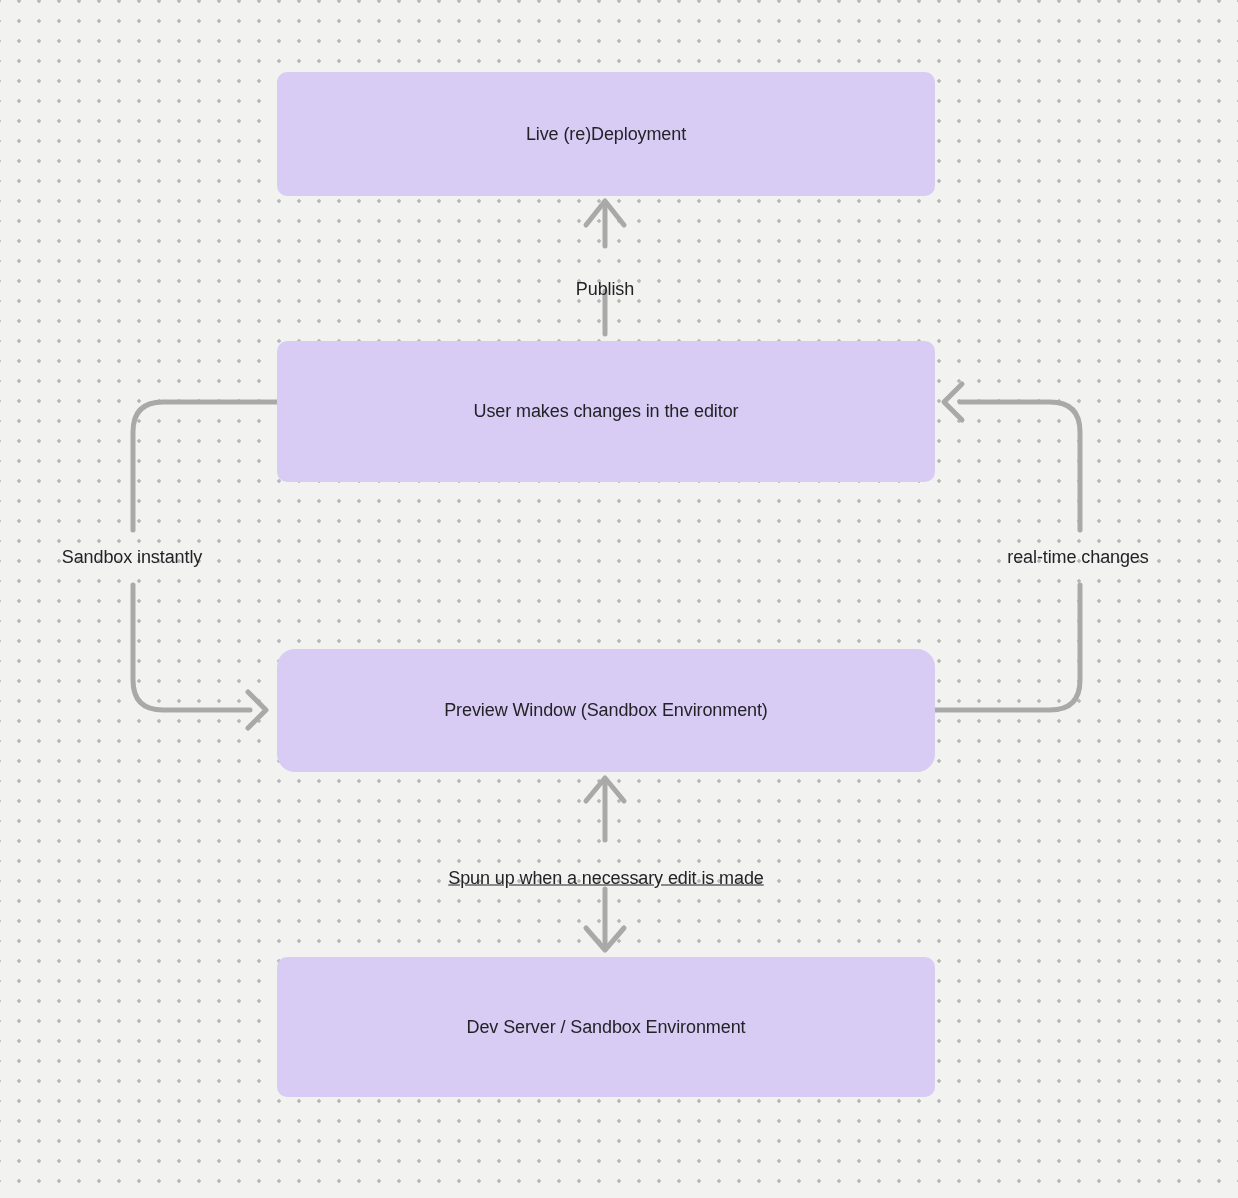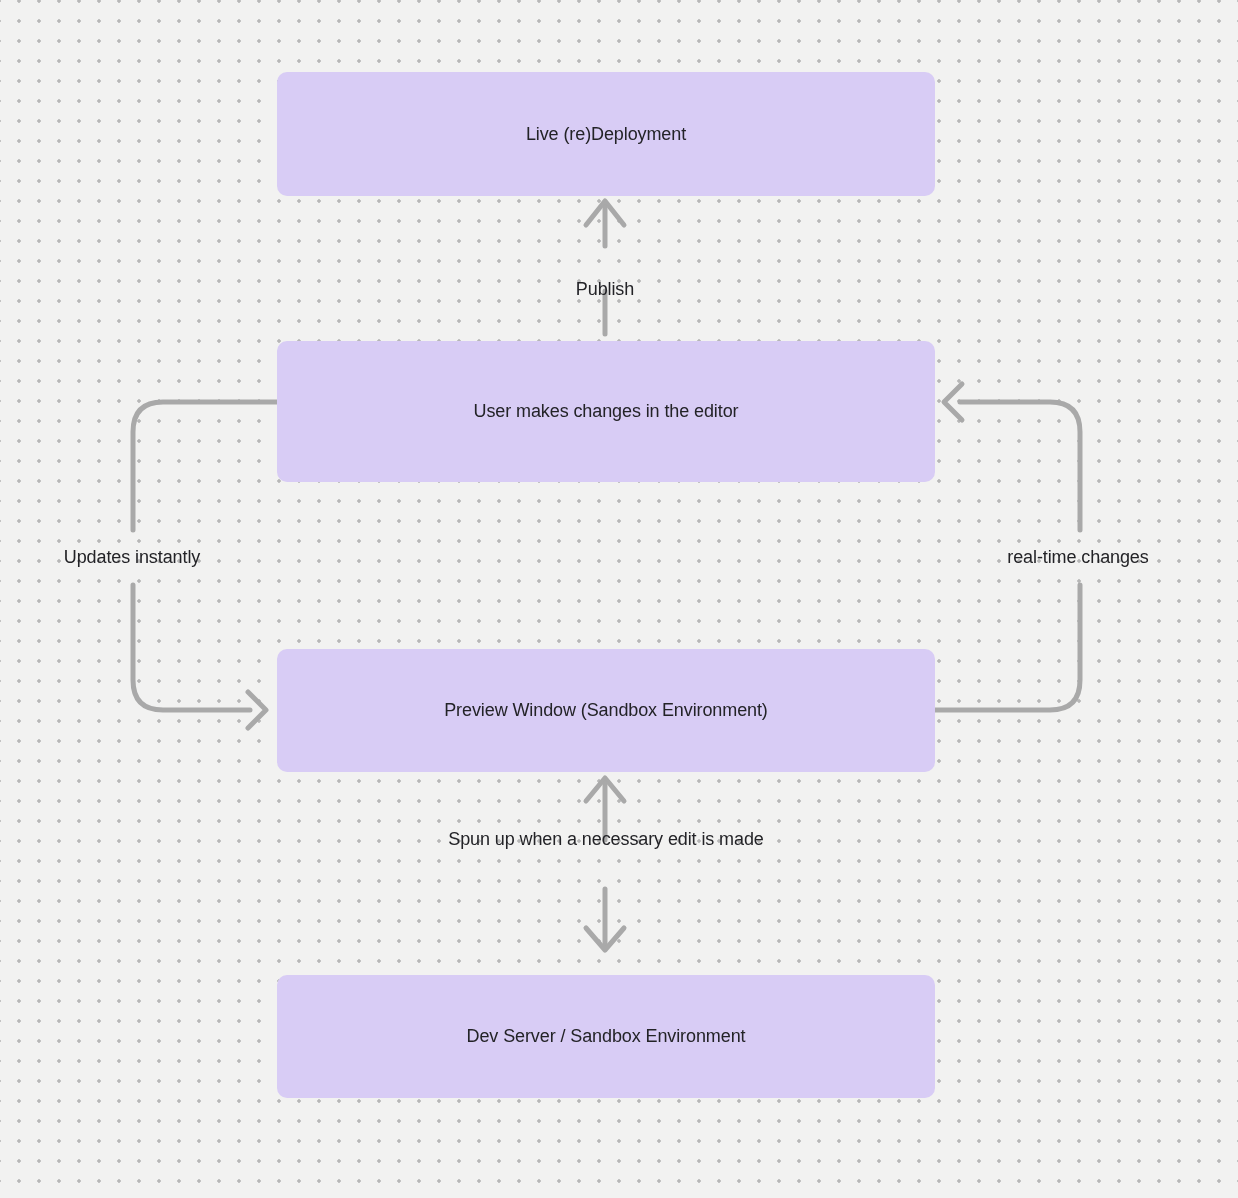--- a/index.html
+++ b/index.html
@@ -36,34 +36,34 @@
     display: flex;
     align-items: center;
     justify-content: center;
     color: #232327;
     font-size: 18px;
     line-height: 1.25;
     letter-spacing: -0.1px;
   }
   .node-0 { left: 277px; top: 72px;  height: 124px; }
   .node-1 { left: 277px; top: 341px; height: 141px; }
-  .node-2 { left: 277px; top: 649px; height: 123px; }
-  .node-3 { left: 277px; top: 957px; height: 123px; margin-top: 18px; }
+  .node-2 { left: 277px; top: 649px; height: 123px; border-radius: 18px; }
+  .node-3 { left: 277px; top: 957px; height: 140px; }
   .edge-label {
     position: absolute;
     transform: translate(-50%, -50%);
     white-space: nowrap;
     color: #232327;
     font-size: 18px;
     letter-spacing: -0.1px;
   }
   .label-publish  { left: 605px;  top: 269px; margin-top: 20px; }
   .label-updates  { left: 132px;  top: 557px; }
   .label-realtime { left: 1078px; top: 557px; }
-  .label-spunup   { left: 606px;  top: 839px; }
+  .label-spunup   { left: 606px;  top: 878px; text-decoration: underline; }
 </style>
 </head>
 <body>
 
 <div class="canvas">
 
   <svg class="arrows" viewBox="0 0 1238 1198">
 
     <g>
       <path d="M 586 225 L 605 201 L 624 225"></path>
@@ -101,17 +101,17 @@
 
   <div class="node node-2">
     <span>Preview Window (Sandbox Environment)</span>
   </div>
 
   <div class="node node-3">
     <span>Dev Server / Sandbox Environment</span>
   </div>
 
   <div class="edge-label label-publish">Publish</div>
-  <div class="edge-label label-updates">Updates instantly</div>
+  <div class="edge-label label-updates">Sandbox instantly</div>
   <div class="edge-label label-realtime">real-time changes</div>
   <div class="edge-label label-spunup">Spun up when a necessary edit is made</div>
 
 </div>
 
 </body></html>

